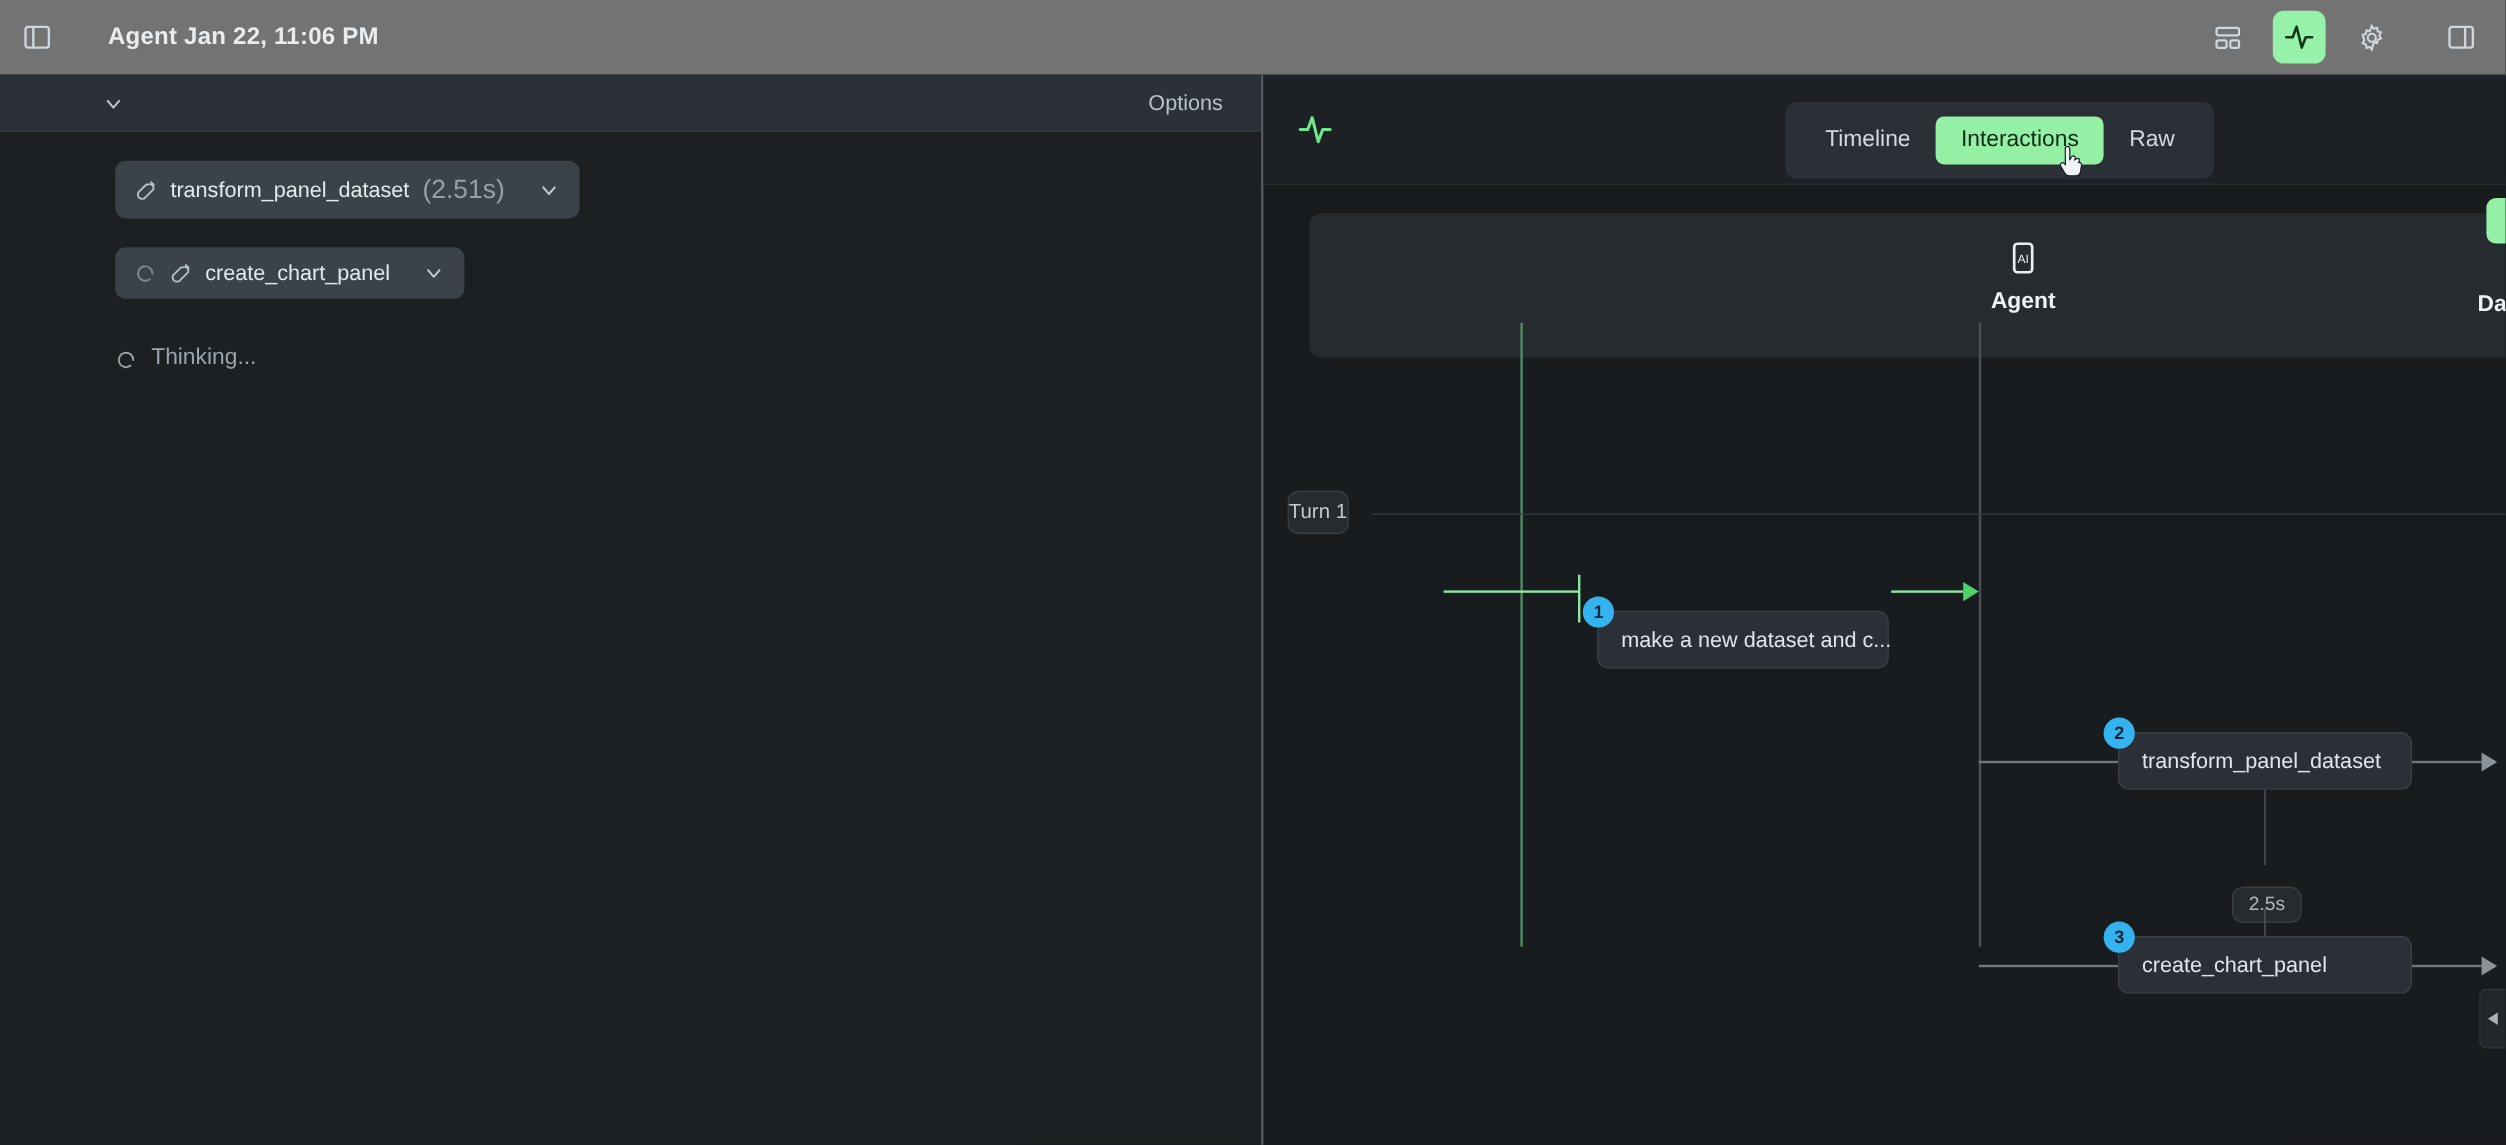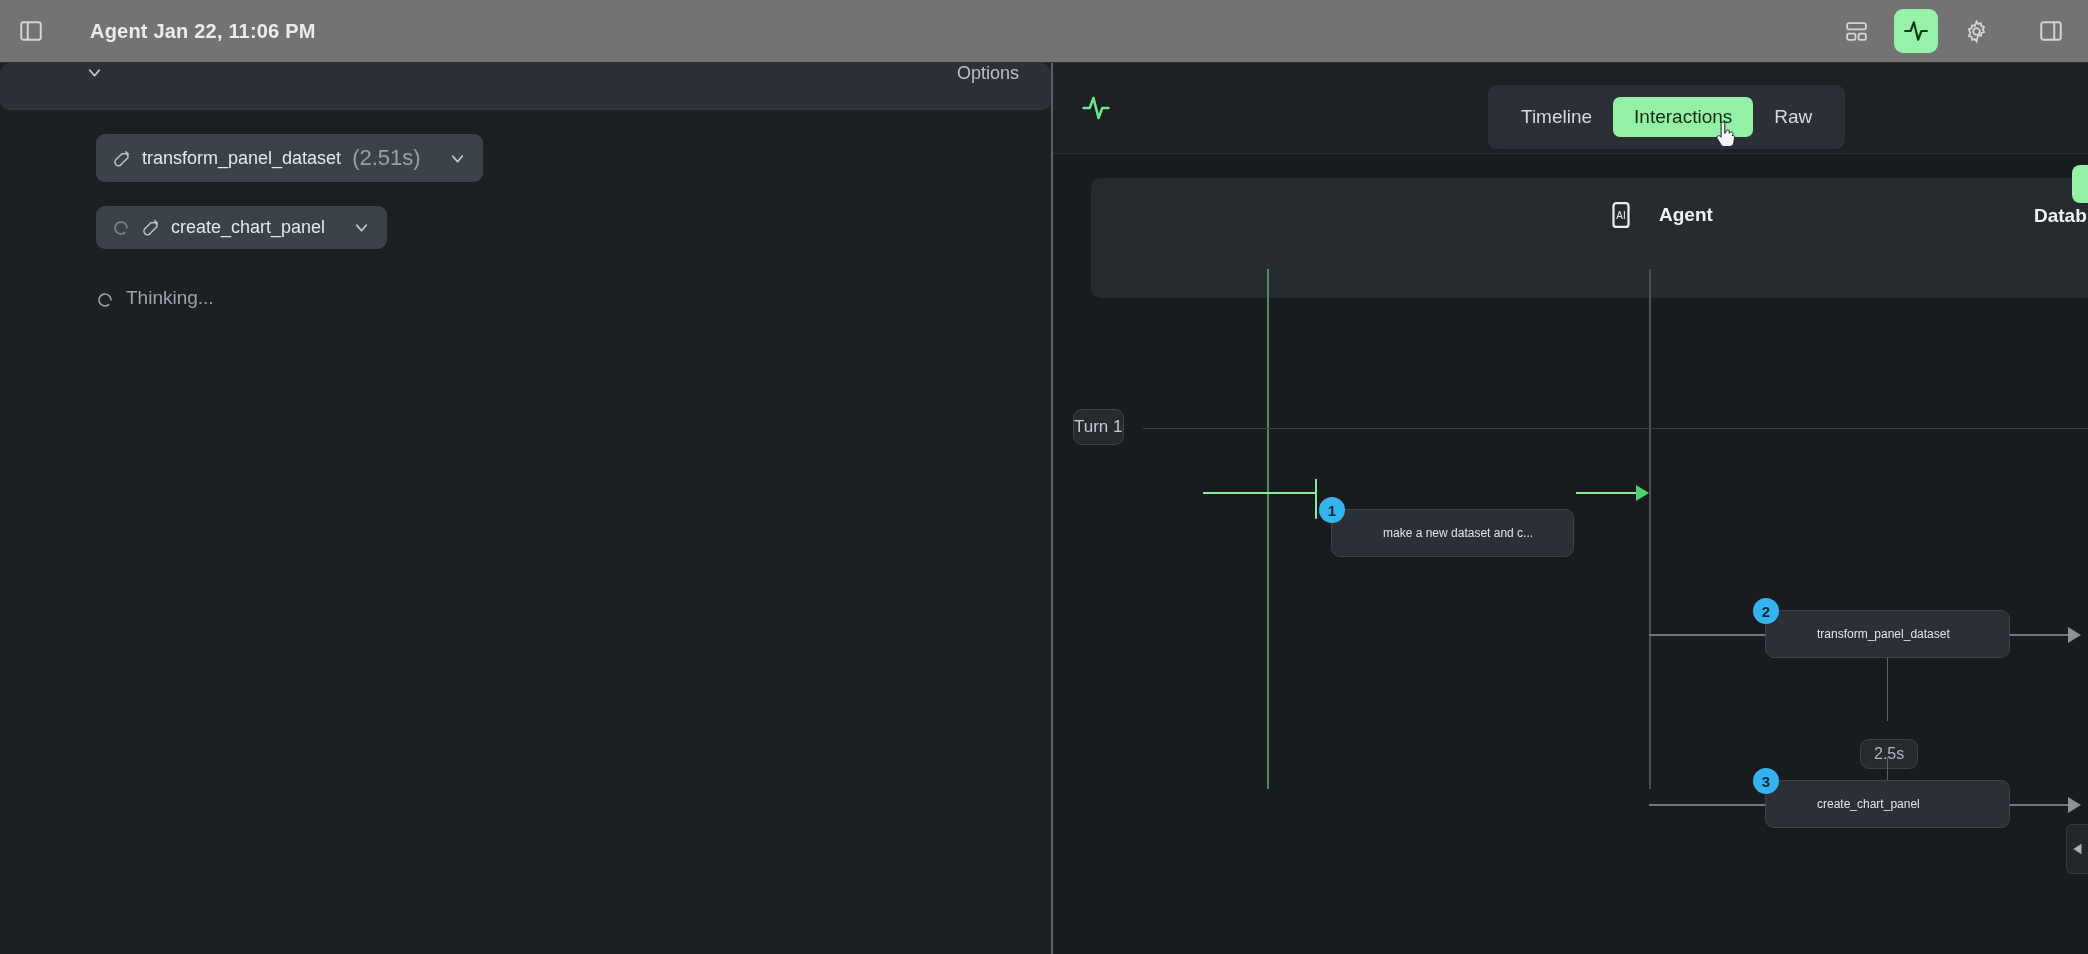--- a/index.html
+++ b/index.html
@@ -44,21 +44,21 @@
 
   
   #left-panel {
     position: absolute; left: 0; top: 63px; width: 1051px; height: 891px;
     background: #1c2023;
   }
   #options-bar {
     position: relative; height: 47px; width: 100%;
     background: #2b3137;
     border-bottom: 1px solid #343a40;
-    display: flex; align-items: flex-start; border-radius: 10px;
+    display: flex; align-items: center;
   }
   #options-collapse {
     margin-left: 85px; cursor: pointer; line-height: 0;
   }
   #options-label {
     margin-left: auto; margin-right: 32px;
     font-size: 18px; color: #b9c0c7;
   }
   #chat-body { position: relative; padding: 0 38px; }
 
@@ -122,21 +122,21 @@
   }
   .tab.active { background: #93f0a5; color: #0f2c17; }
 
   
   #lane-strip {
     position: absolute; left: 38px; top: 24px; width: 1040px; height: 120px;
     background: #262b2f; border-radius: 10px;
   }
   .lane-head {
     position: absolute; top: 22px;
-    display: flex; flex-direction: row; align-items: center; gap: 23px;
+    display: flex; flex-direction: column; align-items: center; gap: 11px;
     width: 160px; margin-left: -80px;
   }
   .lane-label { font-size: 19px; font-weight: bold; color: #eef2f5; }
   #download-button {
     position: absolute; right: 14px; top: -13px;
     width: 45px; height: 38px; border-radius: 8px; background: #93f0a5;
     display: flex; align-items: center; justify-content: center; cursor: pointer;
   }
 
   
@@ -156,21 +156,21 @@
     position: absolute; left: 20px; top: 255px;
     background: #262b2f; border: 1px solid #3c4247; border-radius: 9px;
     padding: 7px 0; font-size: 17px; color: #c3cad0;
   }
 
   .node {
     position: absolute; background: #2b3036; border: 1px solid #3b4248;
     border-radius: 9px; height: 48px; display: flex; align-items: center;
     padding: 0 19px; cursor: pointer;
   }
-  .node-label { font-size: 12px; color: #dfe5ea; white-space: nowrap; margin-left: 32px; }
+  .node-label { font-size: 18px; color: #dfe5ea; white-space: nowrap; }
   .node-badge {
     position: absolute; left: -13px; top: -13px;
     width: 26px; height: 26px; border-radius: 50%;
     background: #35b3ef; color: #04293c; font-size: 15px; font-weight: bold;
     display: flex; align-items: center; justify-content: center;
   }
   .conn { position: absolute; height: 2px; }
   .conn.green { background: #8ce89f; }
   .conn.grey  { background: #6f767c; }
   .arrow {

